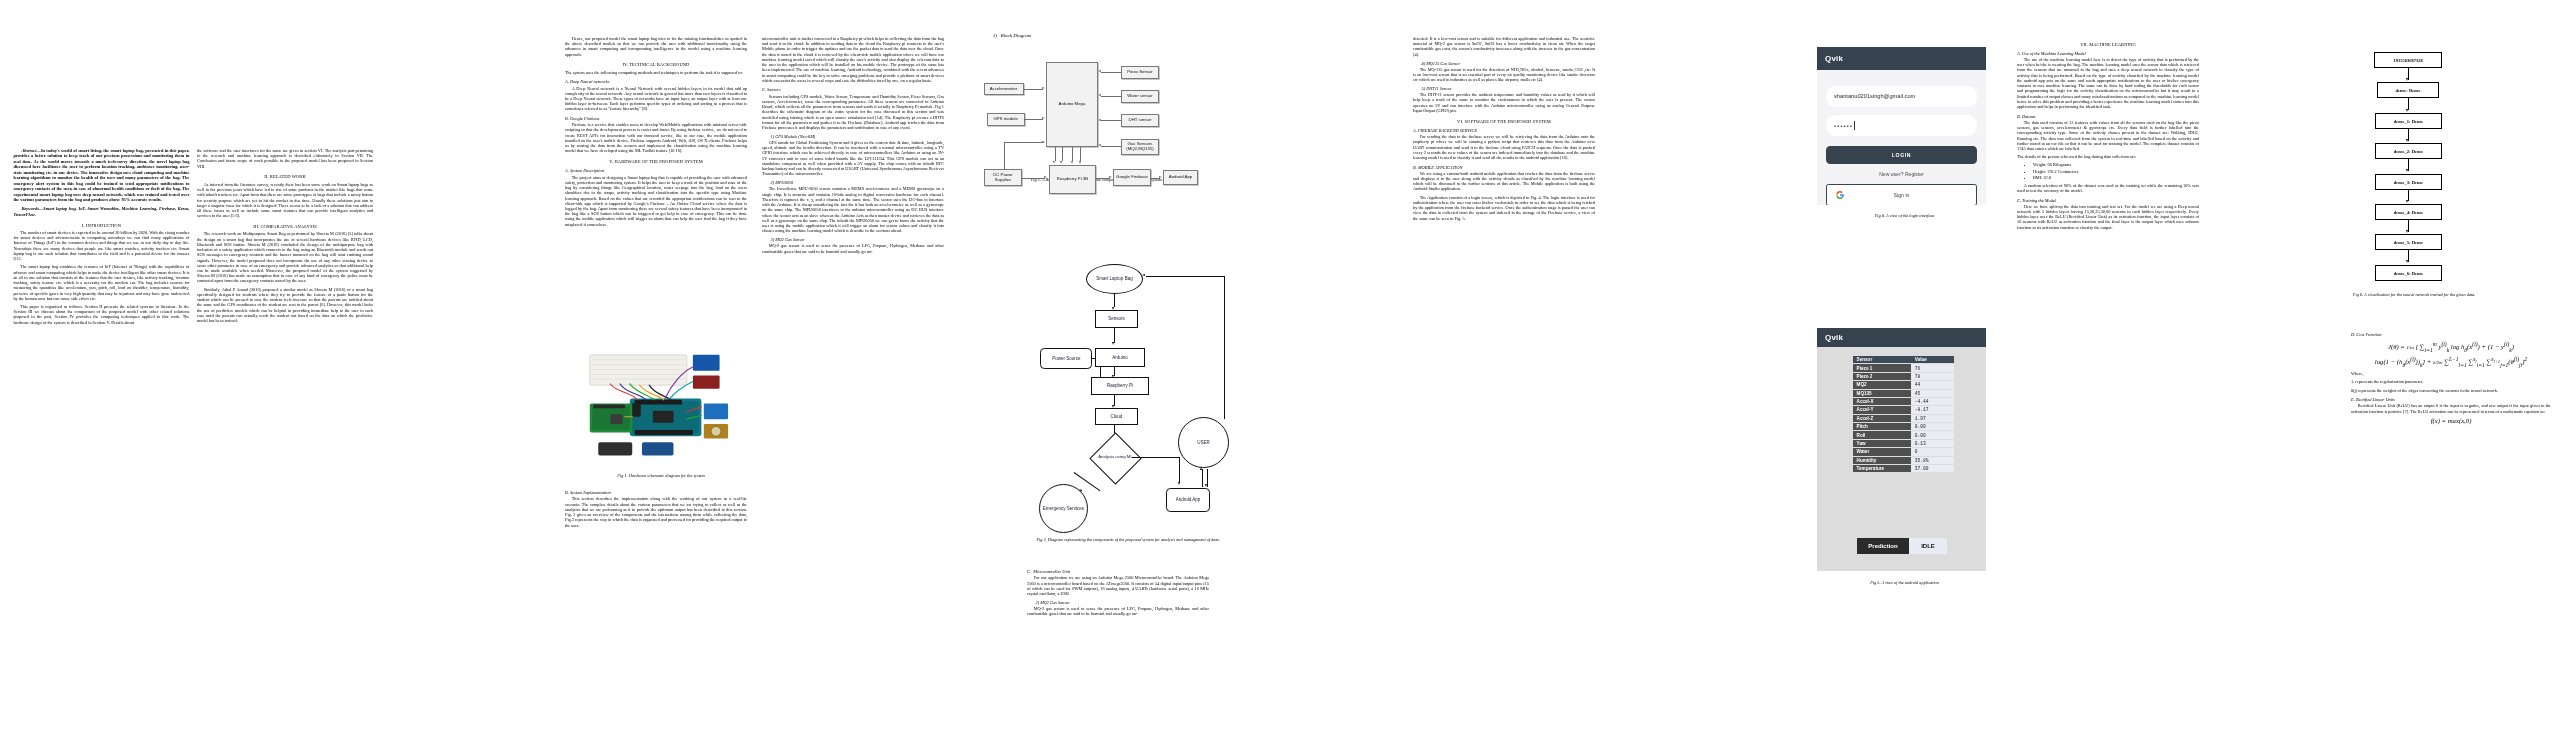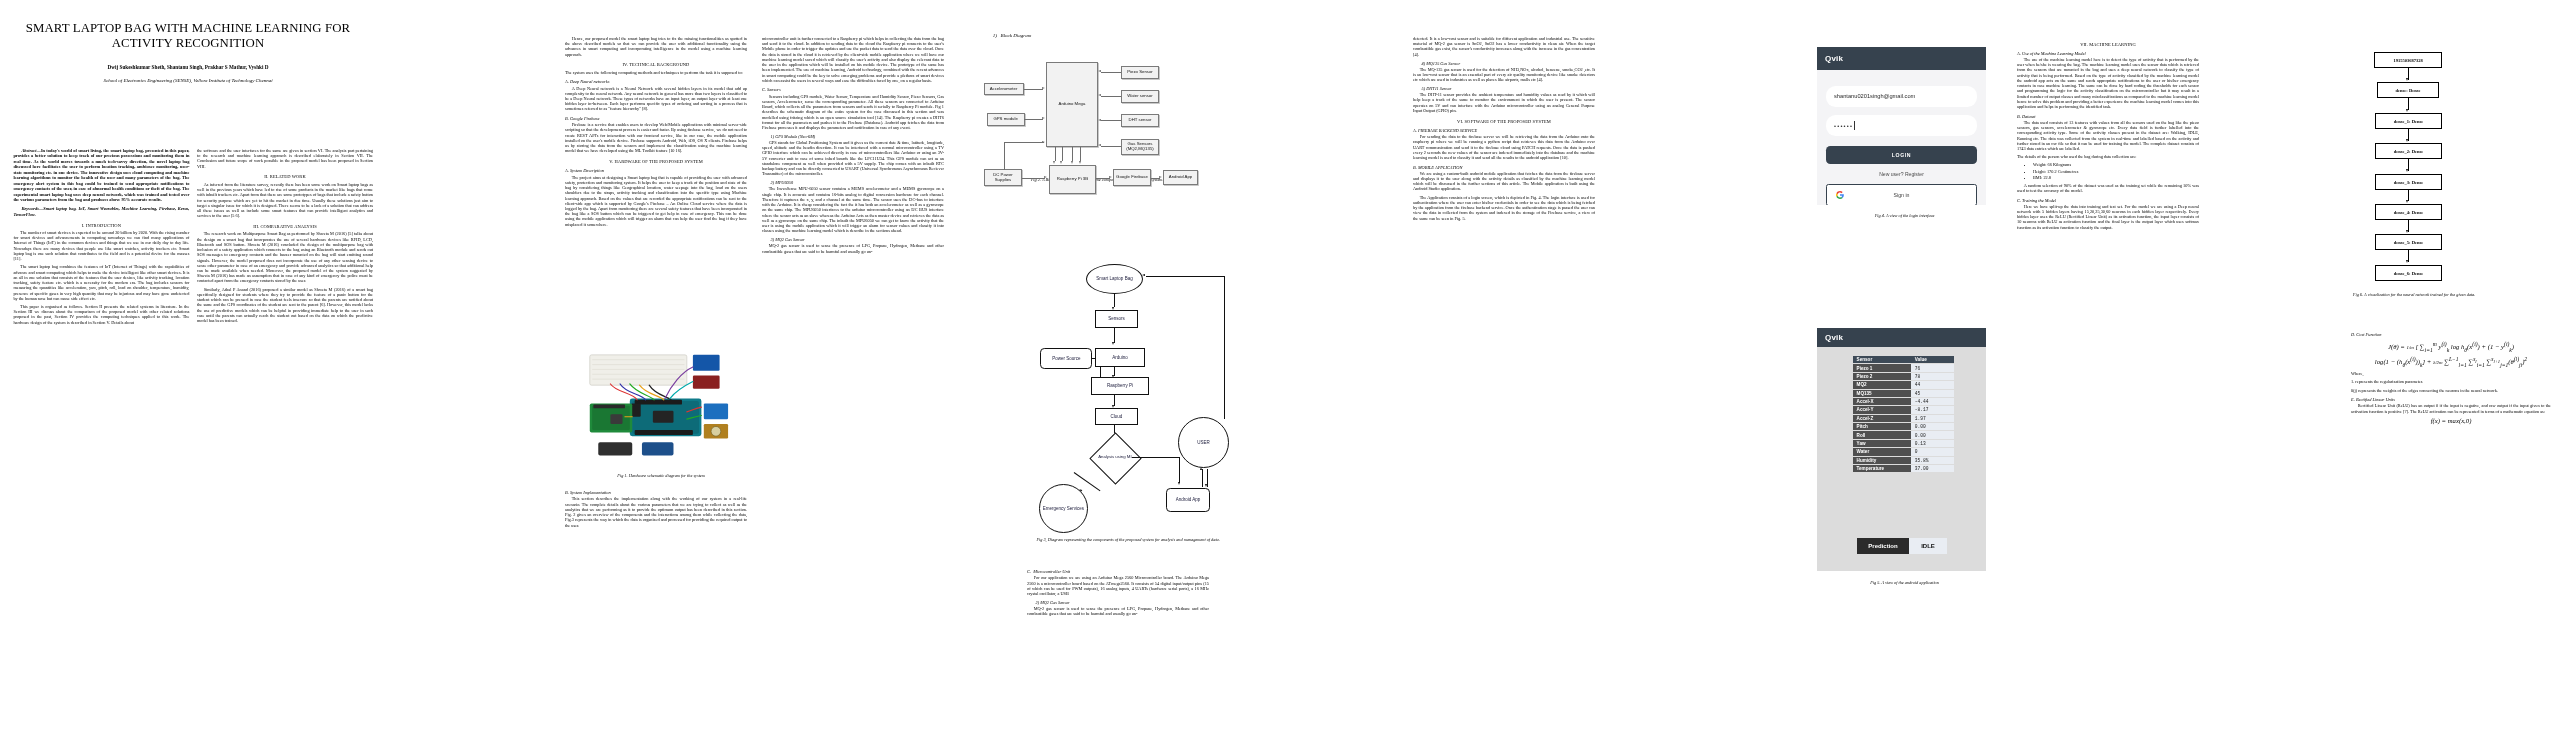--- a/index.html
+++ b/index.html
@@ -89,25 +89,20 @@
 
   
   .formula{font-family:"Liberation Serif",serif;font-size:5.1px;text-align:center;margin:3.6px 0;font-style:italic;}
   .formula-big{font-size:6.7px;}
 </style>
 </head>
 <body>
 
 <div class="page">
 
-  <div id="titleblock">
-    <h1 id="paper-title">SMART LAPTOP BAG WITH MACHINE LEARNING FOR ACTIVITY RECOGNITION</h1>
-    <div id="authors">Dwij Sukeshkumar Sheth, Shantanu Singh, Prakhar S Mathur, Vyshki D</div>
-    <div id="affil">School of Electronics Engineering (SENSE), Vellore Institute of Technology Chennai</div>
-  </div>
 
   <div class="col" style="left:13.4px;top:148px;width:176px;">
     <p class="abstract"><i>Abstract</i>—<span>In today's world of smart living, the smart laptop bag, presented in this paper, provides a better solution to keep track of our precious possessions and monitoring them in real time. As the world moves towards a much tech-savvy direction, the novel laptop bag discussed here facilitates the user to perform location tracking, ambience monitoring, user-state monitoring etc. in one device. The innovative design uses cloud computing and machine learning algorithms to monitor the health of the user and many parameters of the bag. The emergency alert system in this bag could be trained to send appropriate notifications to emergency contacts of the user, in case of abnormal health conditions or theft of the bag. The experimental smart laptop bag uses deep neural network, which was trained and tested over the various parameters from the bag and produces above 95% accurate results.</span></p>
     <p class="keywords"><span>Keywords</span>—<span>Smart laptop bag, IoT, Smart Wearables, Machine Learning, Firebase, Keras, TensorFlow.</span></p>
     <div class="sechead">I. INTRODUCTION</div>
     <p class="ptext">The number of smart devices is expected to be around 20 billion by 2020. With the rising number for smart devices and advancements in computing nowadays we can find many applications of Internet of Things (IoT) in the common devices and things that we use in our daily day to day life. Nowadays there are many devices that people use like smart watches, activity trackers etc. Smart laptop bag is one such solution that contributes to the field and is a potential device for the masses [11].</p>
     <p class="ptext">The smart laptop bag combines the features of IoT (Internet of Things) with the capabilities of advance and smart computing which helps to make the device intelligent like other smart devices. It is an all in one solution that consists of the features that the user desires, like activity tracking, location tracking, safety feature etc. which is a necessity for the modern era. The bag includes sensors for measuring the quantities like acceleration, yaw, pitch, roll, load on shoulder, temperature, humidity, presence of specific gases in very high quantity that may be injurious and may have gone undetected by the human nose but can cause side effect etc.</p>
     <p class="ptext">This paper is organised as follows. Section II presents the related systems in literature. In the Section III we discuss about the comparison of the proposed model with other related solutions proposed in the past, Section IV provides the computing techniques applied to this work. The hardware design of the system is described in Section V. Details about</p>
   </div>
 

